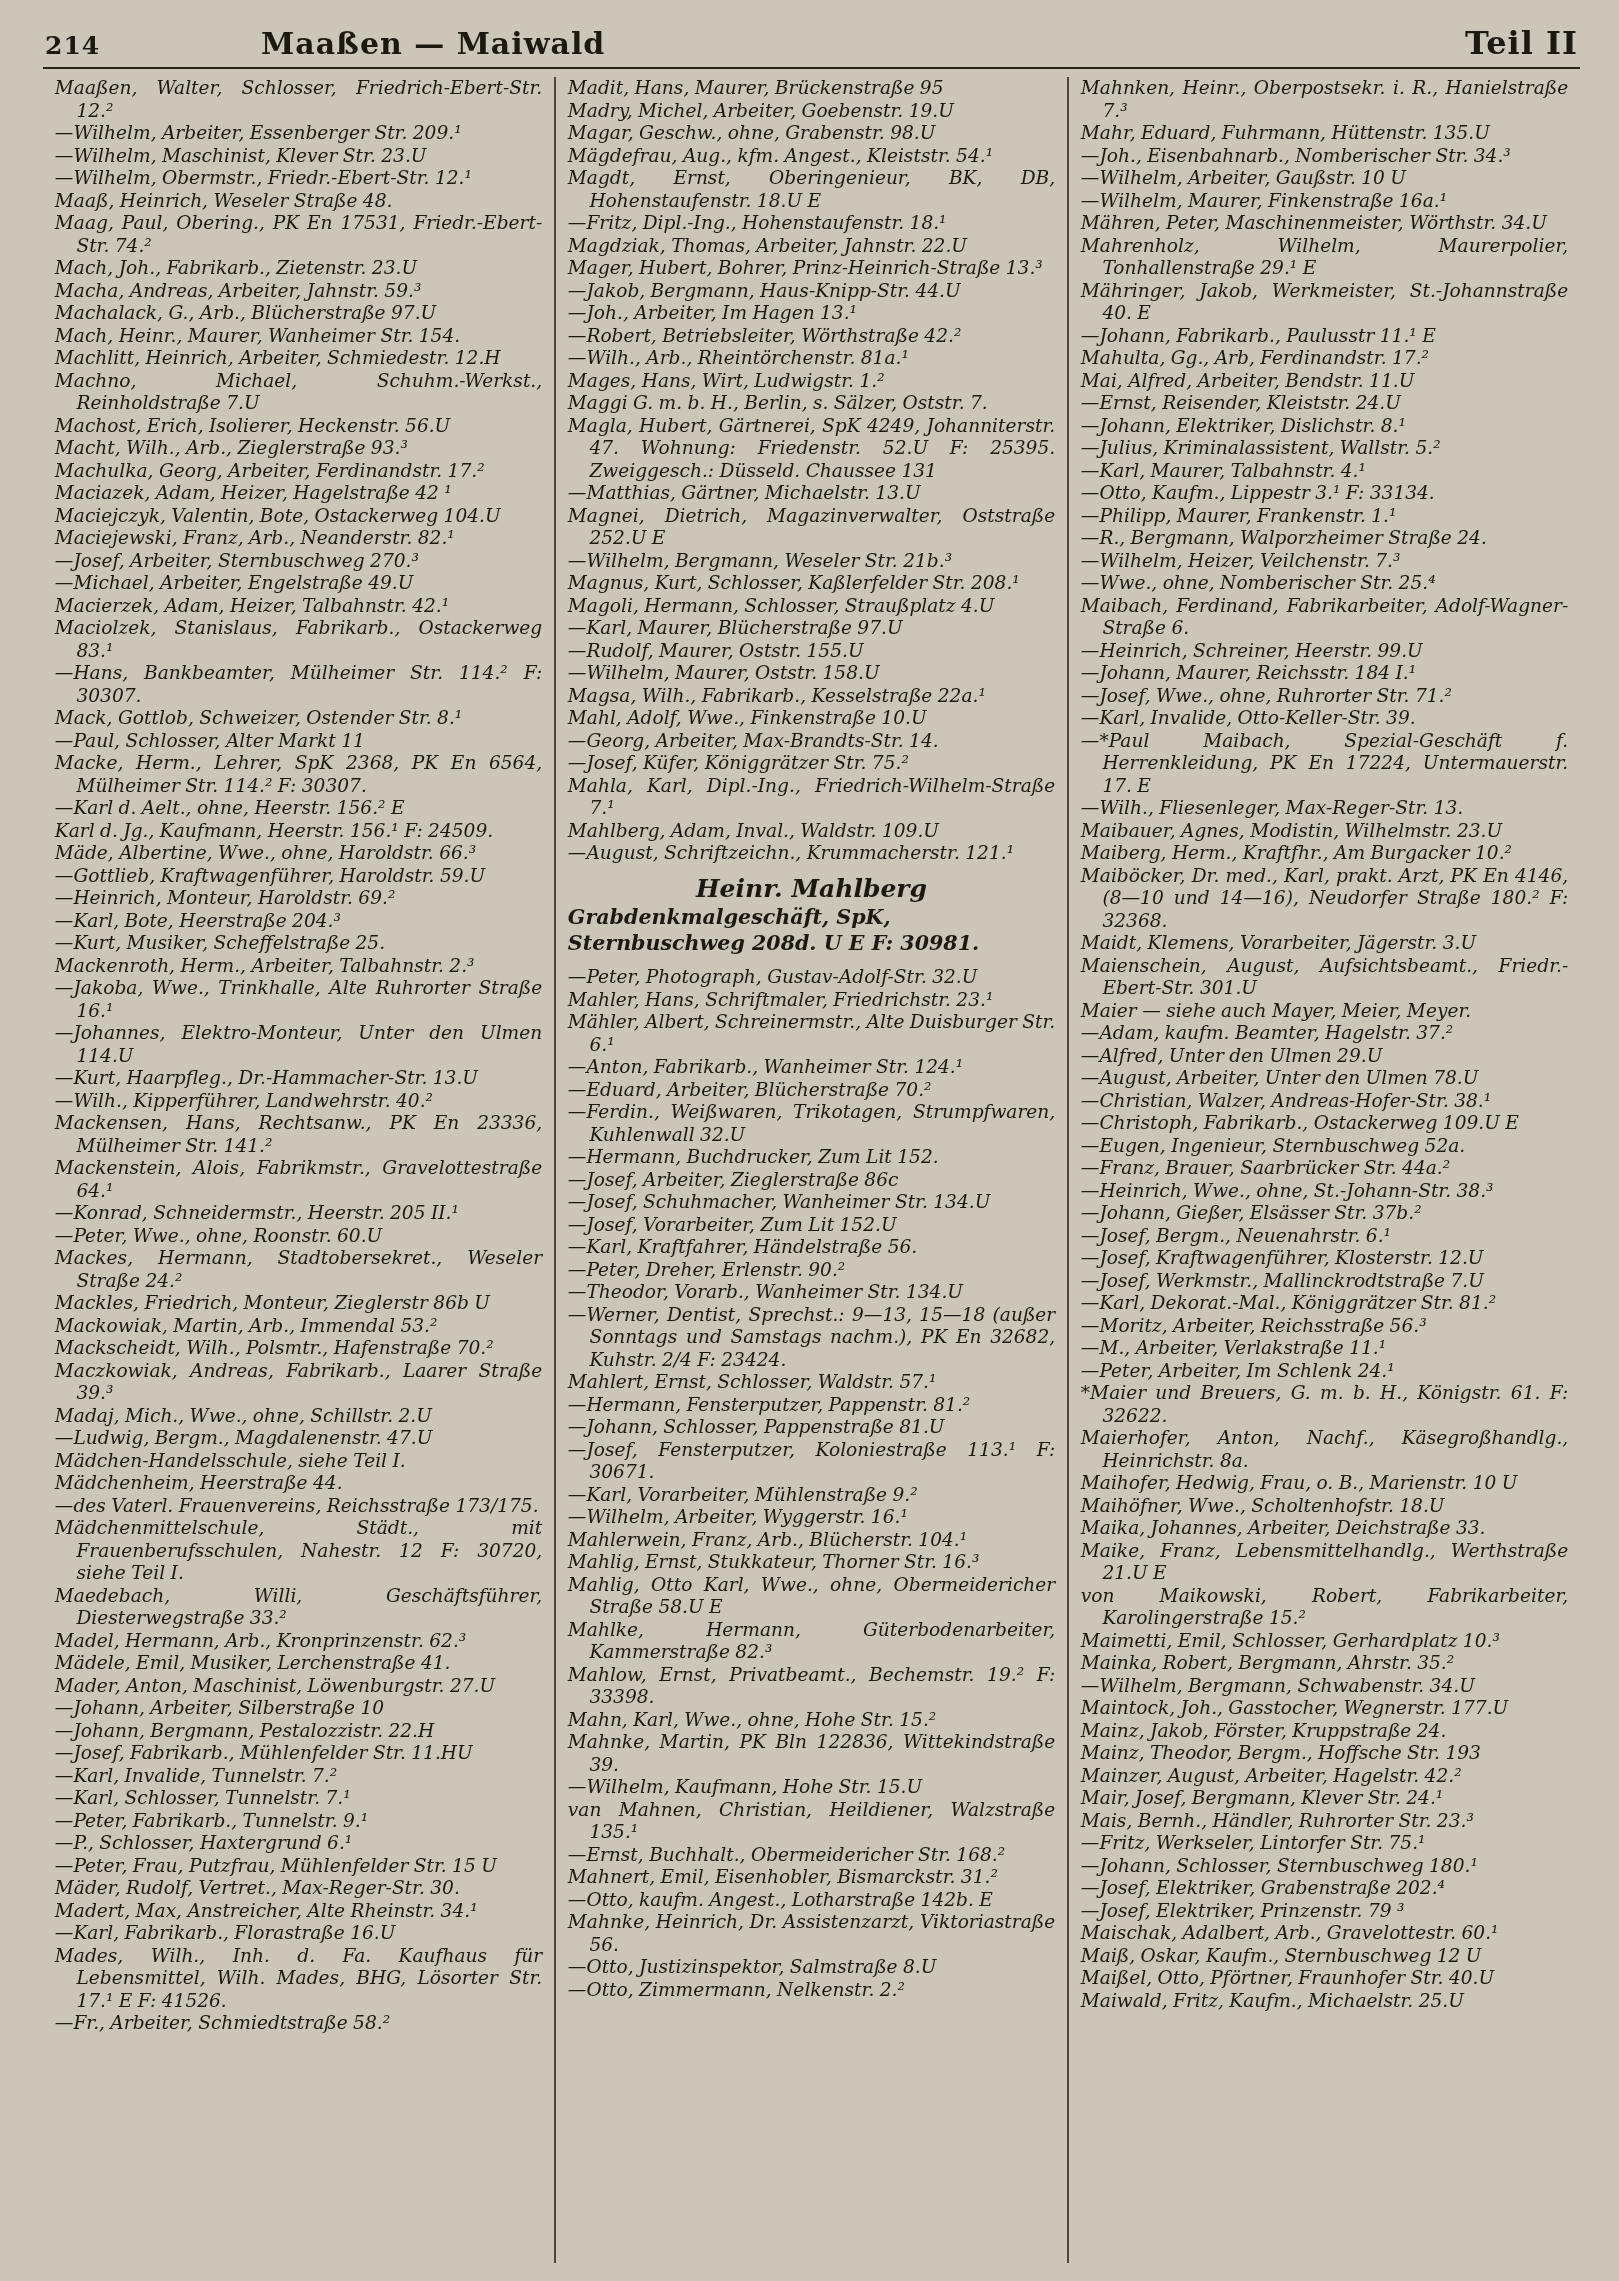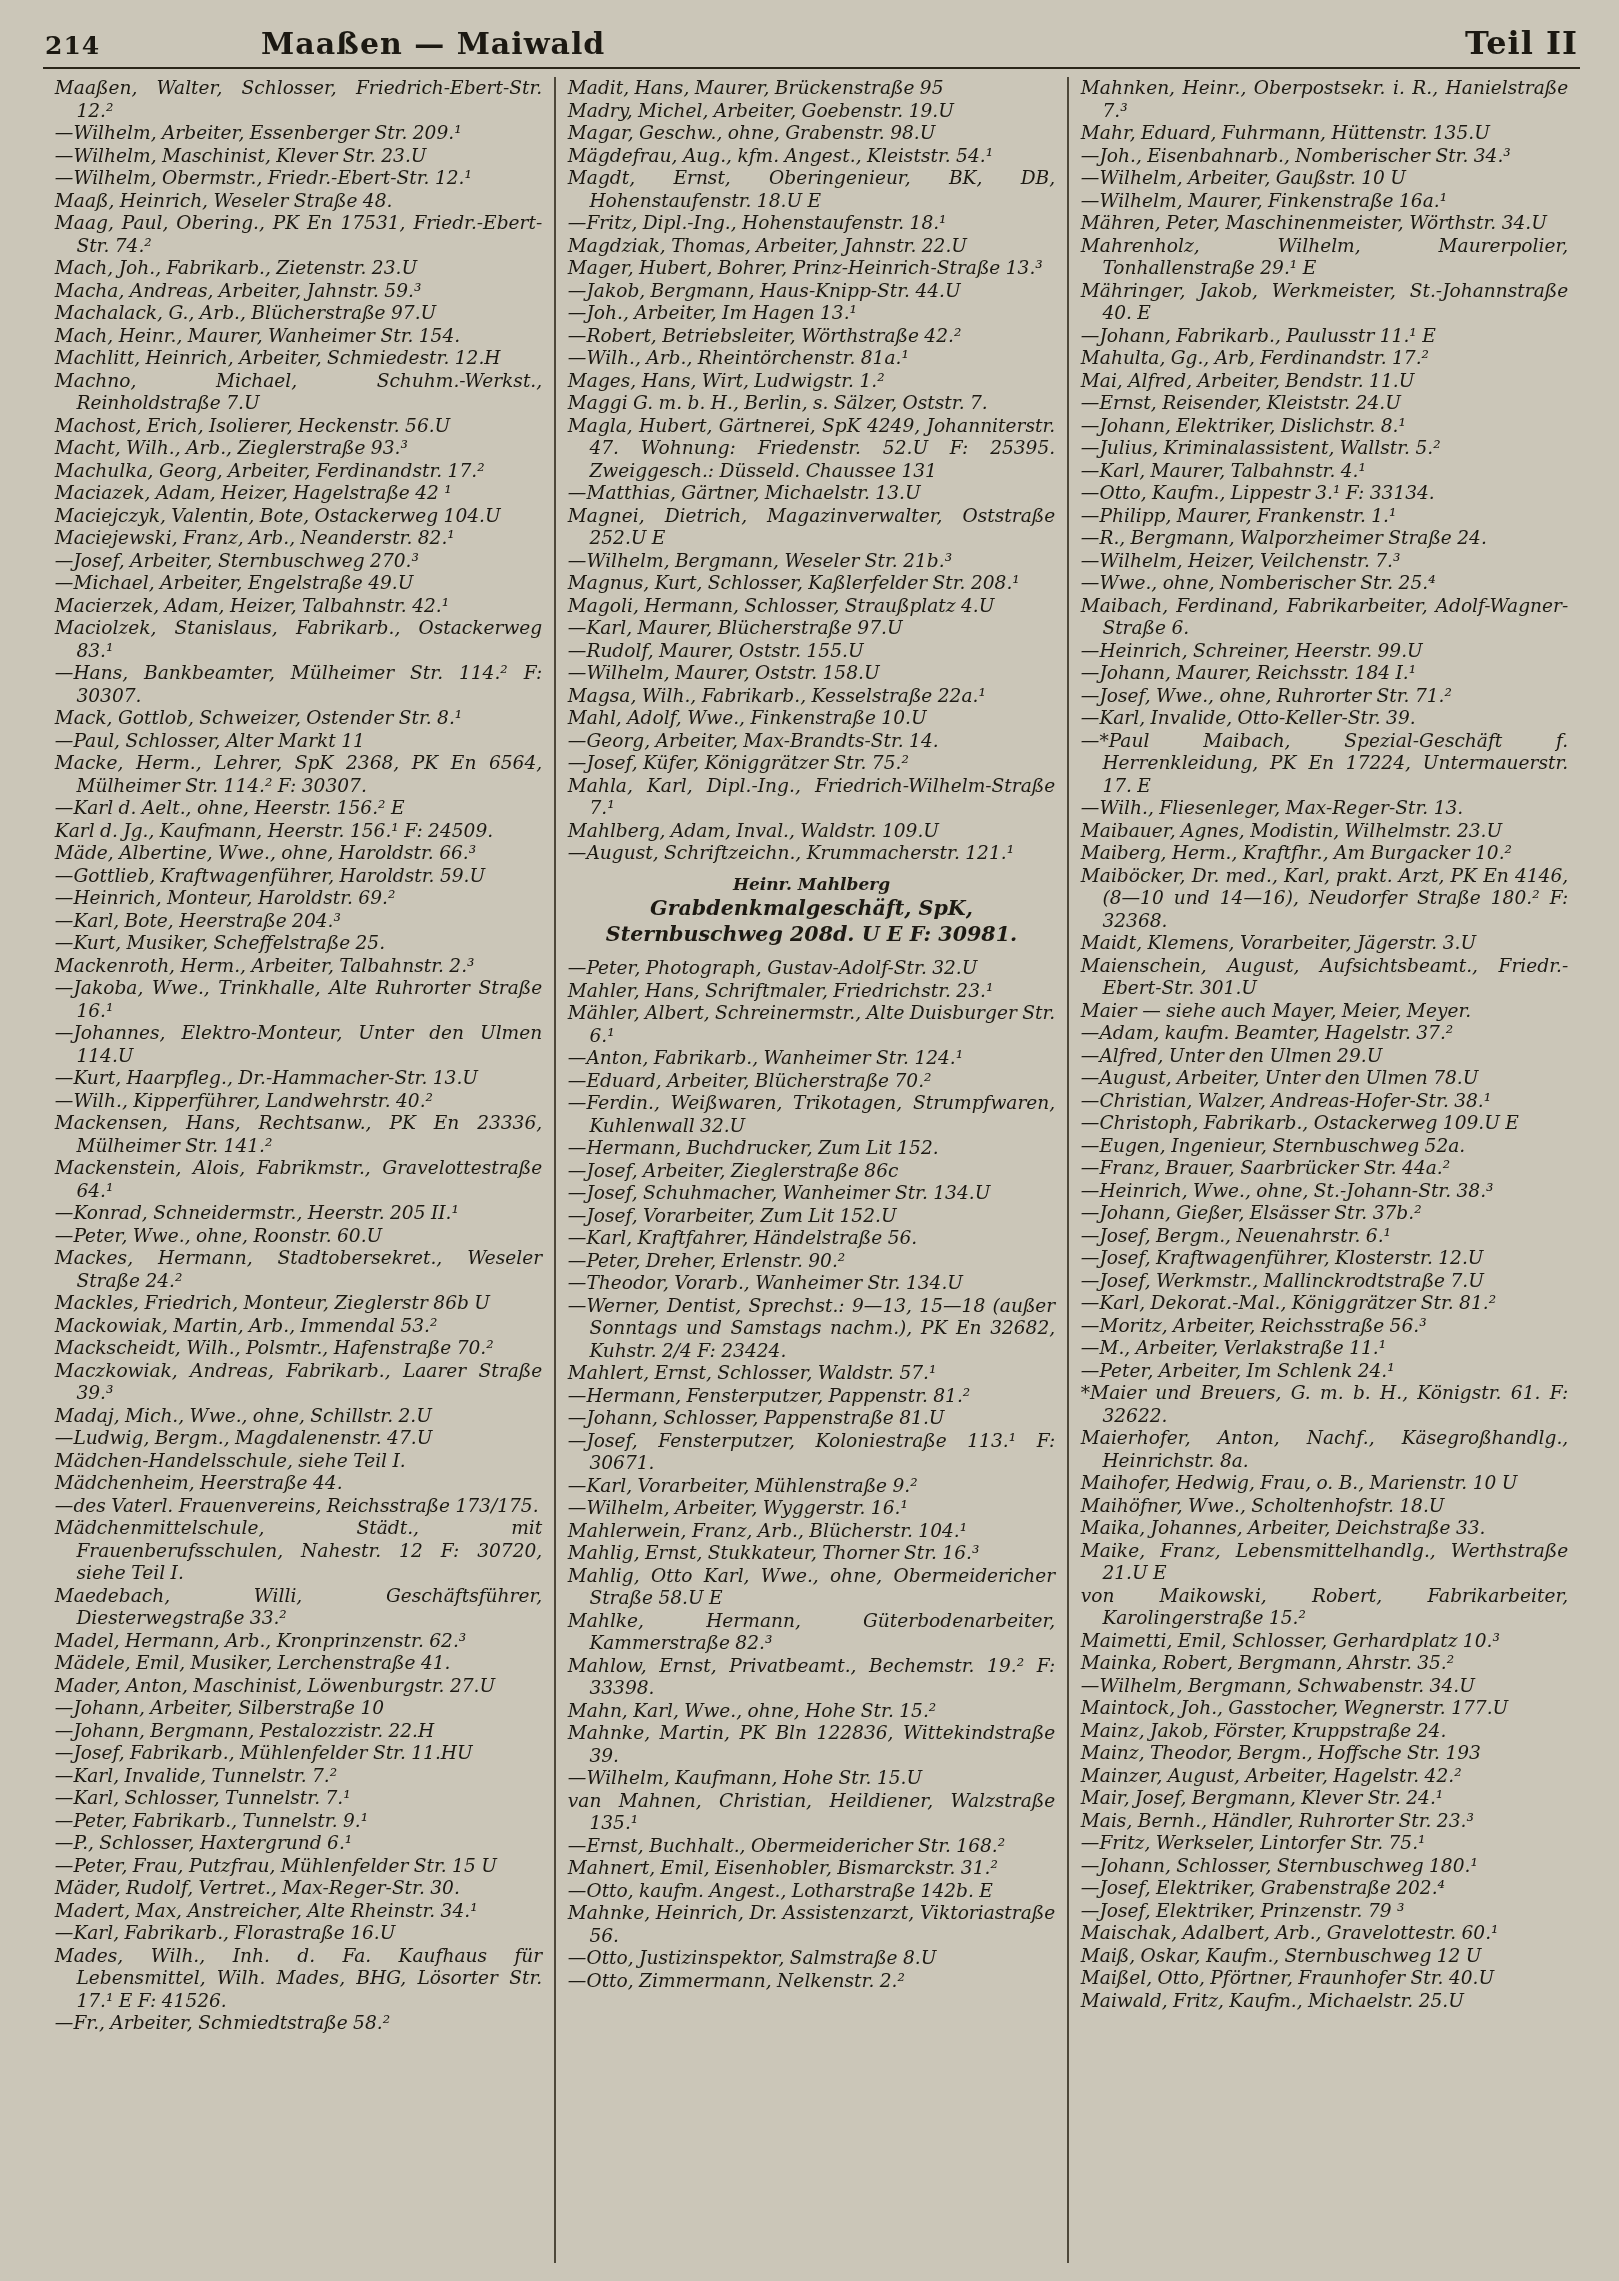--- a/index.html
+++ b/index.html
@@ -44,26 +44,26 @@
     font-size: 18.6px;
     line-height: 22.5px;
     text-align: justify;
     padding-left: 21.6px;
     text-indent: -21.6px;
     word-spacing: -0.5px;
   }
   p.ad-title {
     margin: 9.8px 0 2px 0;
     text-align: center;
-    font-size: 17px;
+    font-size: 25px;
     font-weight: bold;
   }
   p.ad-body {
     margin: 0 0 9.8px 0;
-    text-align: center;
+    text-align: left;
     font-size: 20.6px;
     line-height: 25.5px;
     font-weight: bold;
   }
 </style>
 </head>
 <body style="background: rgb(203, 198, 184); color: rgb(28, 25, 18);">
 
 <div class="page">
   <div class="header">

